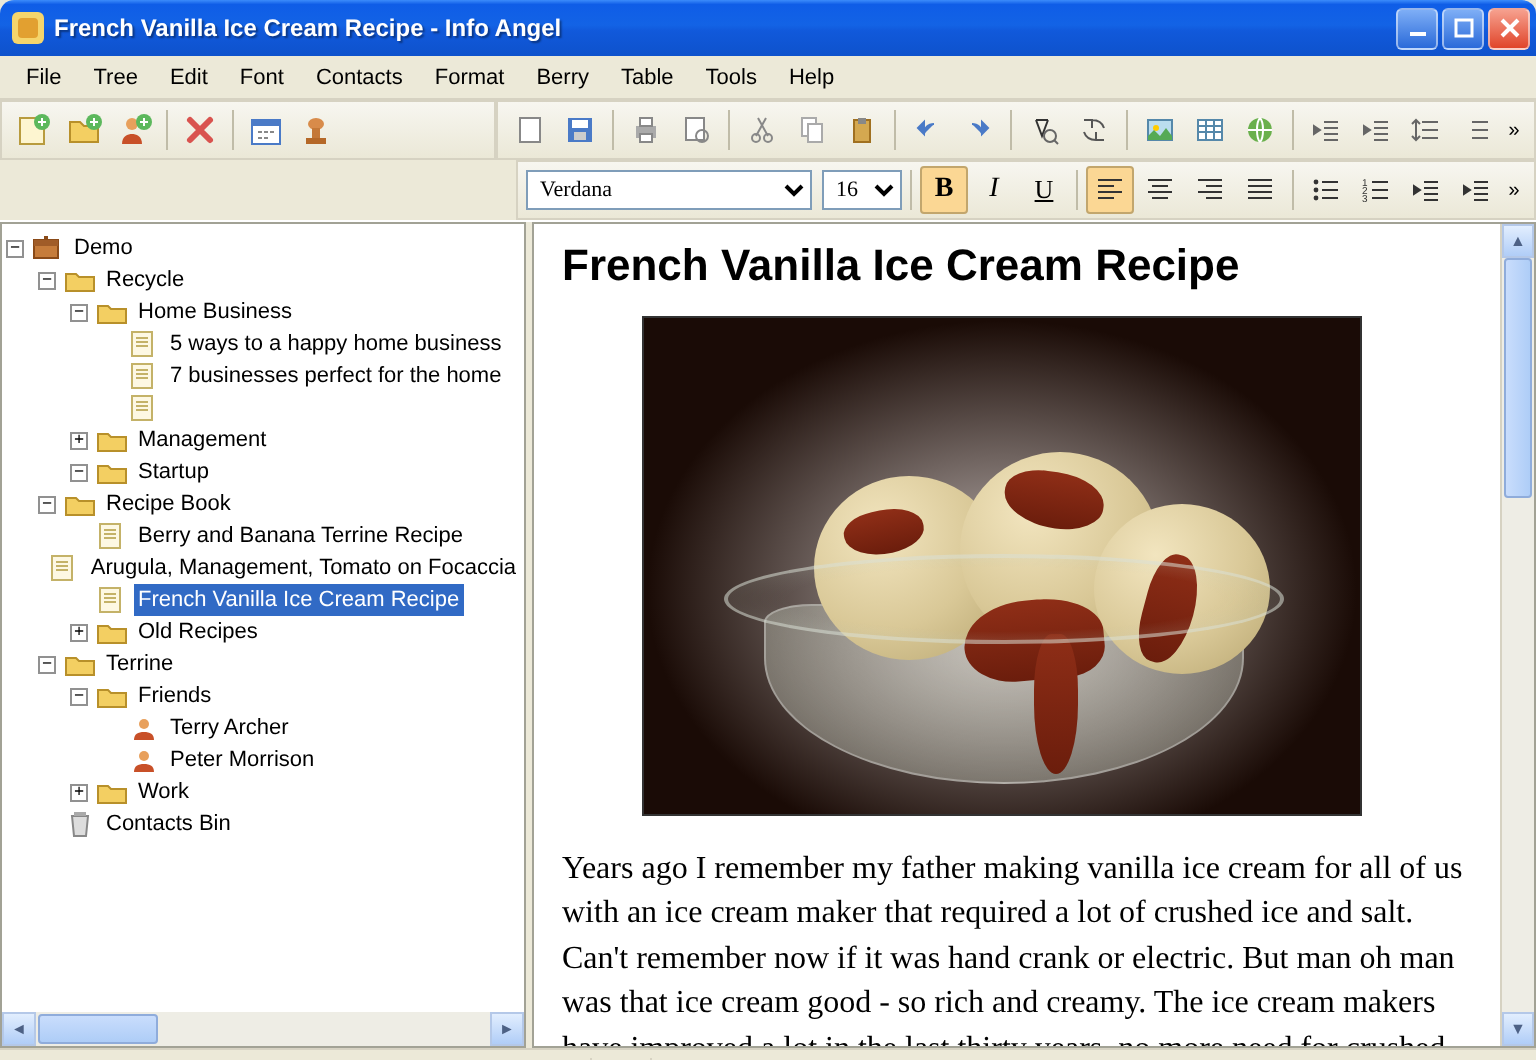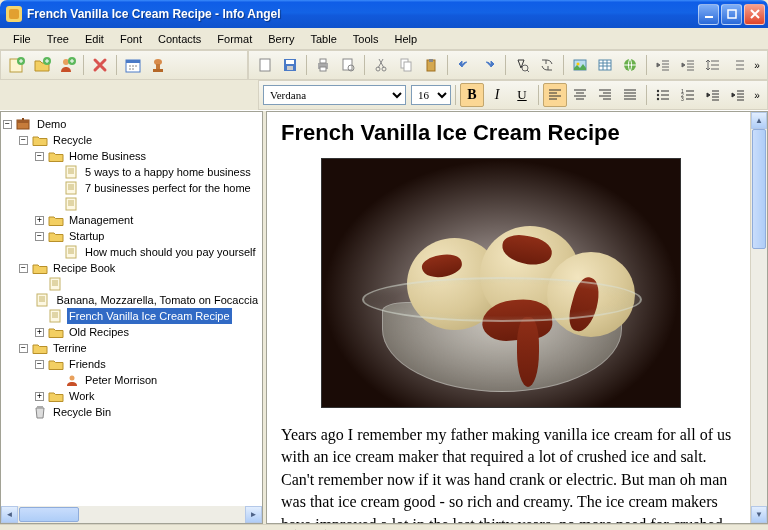--- a/index.html
+++ b/index.html
@@ -449,77 +449,65 @@
           <span class="ind"></span>
           <span class="ind"></span>
           <span class="exp">−</span>
           <span class="node-icon">
             <svg width="16" height="14">
               <path d="M1 4h5l1.5 1.5H15v7H1z" fill="#f3cf62" stroke="#b8902a"></path>
             </svg>
           </span>
           <span class="tree-label">Startup</span>
         </div>
-      <div class="tree-row">
-          <span class="ind"></span>
+
+      <div class="tree-row">
+          <span class="ind"></span>
+          <span class="exp">−</span>
+          <span class="node-icon">
+            <svg width="16" height="14">
+              <path d="M1 4h5l1.5 1.5H15v7H1z" fill="#f3cf62" stroke="#b8902a"></path>
+            </svg>
+          </span>
+          <span class="tree-label">Recipe Book</span>
+        </div>
+      <div class="tree-row">
           <span class="ind"></span>
           <span class="ind"></span>
           <span class="exp-empty"></span>
           <span class="node-icon">
             <svg width="16" height="14">
               <rect x="2" y="1" width="10" height="12" fill="#fdf8e3" stroke="#c4b268"></rect>
               <path d="M4 4h6M4 6h6M4 8h6" stroke="#c4b268"></path>
             </svg>
           </span>
-          <span class="tree-label">How much should you pay yourself</span>
-        </div>
-
-      <div class="tree-row">
-          <span class="ind"></span>
-          <span class="exp">−</span>
-          <span class="node-icon">
-            <svg width="16" height="14">
-              <path d="M1 4h5l1.5 1.5H15v7H1z" fill="#f3cf62" stroke="#b8902a"></path>
-            </svg>
-          </span>
-          <span class="tree-label">Recipe Book</span>
+          <span class="tree-label">Berry and Banana Terrine Recipe</span>
         </div>
       <div class="tree-row">
           <span class="ind"></span>
           <span class="ind"></span>
           <span class="exp-empty"></span>
           <span class="node-icon">
             <svg width="16" height="14">
               <rect x="2" y="1" width="10" height="12" fill="#fdf8e3" stroke="#c4b268"></rect>
               <path d="M4 4h6M4 6h6M4 8h6" stroke="#c4b268"></path>
             </svg>
           </span>
+          <span class="tree-label">Arugula, Management, Tomato on Focaccia</span>
         </div>
       <div class="tree-row">
           <span class="ind"></span>
           <span class="ind"></span>
           <span class="exp-empty"></span>
           <span class="node-icon">
             <svg width="16" height="14">
               <rect x="2" y="1" width="10" height="12" fill="#fdf8e3" stroke="#c4b268"></rect>
               <path d="M4 4h6M4 6h6M4 8h6" stroke="#c4b268"></path>
             </svg>
           </span>
-          <span class="tree-label">Banana, Mozzarella, Tomato on Focaccia</span>
-        </div>
-      <div class="tree-row">
-          <span class="ind"></span>
-          <span class="ind"></span>
-          <span class="exp-empty"></span>
-          <span class="node-icon">
-            <svg width="16" height="14">
-              <rect x="2" y="1" width="10" height="12" fill="#fdf8e3" stroke="#c4b268"></rect>
-              <path d="M4 4h6M4 6h6M4 8h6" stroke="#c4b268"></path>
-            </svg>
-          </span>
           <span class="tree-label selected">French Vanilla Ice Cream Recipe</span>
         </div>
       <div class="tree-row">
           <span class="ind"></span>
           <span class="ind"></span>
           <span class="exp">+</span>
           <span class="node-icon">
             <svg width="16" height="14">
               <path d="M1 4h5l1.5 1.5H15v7H1z" fill="#f3cf62" stroke="#b8902a"></path>
             </svg>
@@ -552,20 +540,33 @@
           <span class="ind"></span>
           <span class="ind"></span>
           <span class="ind"></span>
           <span class="exp-empty"></span>
           <span class="node-icon">
             <svg width="16" height="14">
               <circle cx="8" cy="5" r="2.5" fill="#e8a05c"></circle>
               <path d="M3 13c0-3 2-4 5-4s5 1 5 4" fill="#c85028"></path>
             </svg>
           </span>
+          <span class="tree-label">Terry Archer</span>
+        </div>
+      <div class="tree-row">
+          <span class="ind"></span>
+          <span class="ind"></span>
+          <span class="ind"></span>
+          <span class="exp-empty"></span>
+          <span class="node-icon">
+            <svg width="16" height="14">
+              <circle cx="8" cy="5" r="2.5" fill="#e8a05c"></circle>
+              <path d="M3 13c0-3 2-4 5-4s5 1 5 4" fill="#c85028"></path>
+            </svg>
+          </span>
           <span class="tree-label">Peter Morrison</span>
         </div>
       <div class="tree-row">
           <span class="ind"></span>
           <span class="ind"></span>
           <span class="exp">+</span>
           <span class="node-icon">
             <svg width="16" height="14">
               <path d="M1 4h5l1.5 1.5H15v7H1z" fill="#f3cf62" stroke="#b8902a"></path>
             </svg>
@@ -575,21 +576,21 @@
 
       <div class="tree-row">
           <span class="ind"></span>
           <span class="exp-empty"></span>
           <span class="node-icon">
             <svg width="16" height="14">
               <path d="M4 3h8l-1 10H5z" fill="#ddd" stroke="#888"></path>
               <rect x="5" y="1" width="6" height="2" fill="#aaa"></rect>
             </svg>
           </span>
-          <span class="tree-label">Recycle Bin</span>
+          <span class="tree-label">Contacts Bin</span>
         </div>
     </div>
     <div class="hscroll">
       <div class="hscroll-btn">◄</div>
       <div class="hscroll-track">
           <div class="hscroll-thumb"></div>
         </div>
       <div class="hscroll-btn">►</div>
     </div>
   </div>

